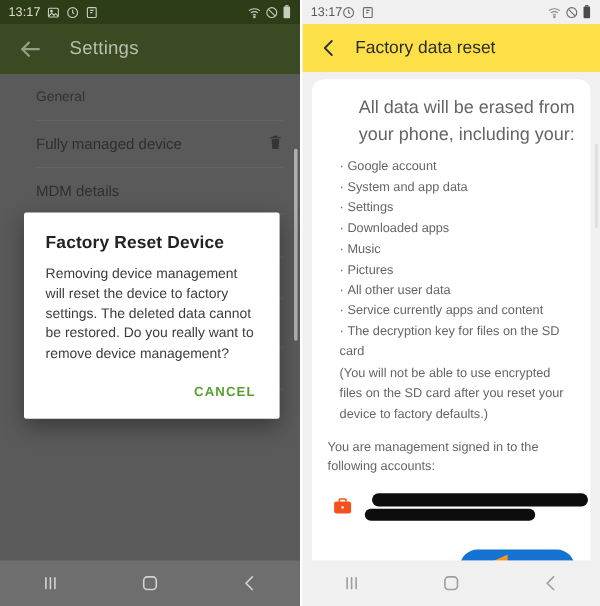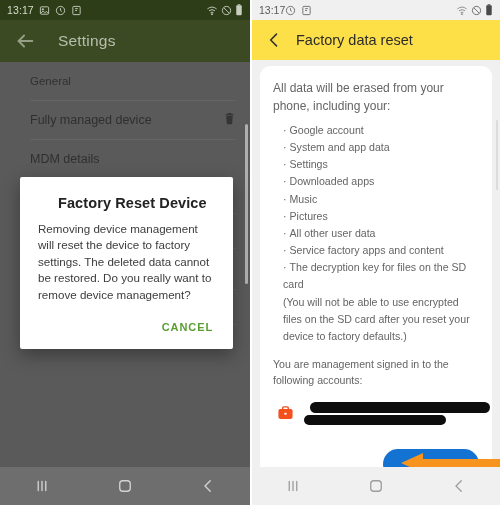--- a/index.html
+++ b/index.html
@@ -66,21 +66,21 @@
     position:absolute;
     left:20px; top:115px;
     width:213px;
     background:#ffffff;
     border-radius:2px;
     box-shadow:0 6px 18px rgba(0,0,0,.35);
     padding:18px 18px 8px 18px;
   }
   .dialog-title {
     font-size:14.5px; font-weight:bold; color:#222;
-    margin-bottom:10px; letter-spacing:.1px;margin-left:20px;
+    margin-bottom:10px; letter-spacing:.1px;
   }
   .dialog-body {
     font-size:11.6px; color:#3c3c3c;
     line-height:1.42;
   }
   .dialog-actions {
     margin-top:14px; display:flex; justify-content:flex-end;
     gap:3px; padding-bottom:4px;
   }
   .dialog-btn {
@@ -111,21 +111,21 @@
   .r-title {
     margin-left:12px; color:#2b2b2b; font-size:14.5px;
   }
   .r-card {
     margin:6px 8px 0 8px;
     background:#ffffff;
     border-radius:10px;
     padding:13px 13px 16px 13px;
   }
   .r-para {
-    font-size:12px; color:#656565; line-height:1.5;
+    font-size:15px; color:#656565; line-height:1.5;text-align:right;
   }
   .r-list { margin:7px 0 0 10px; }
   .r-li {
     font-size:10.6px; color:#656565; line-height:1.62;
   }
   .r-li .dot { margin-right:3px; }
   .r-note {
     font-size:10.6px; color:#656565; line-height:1.62;
     margin-top:0;
   }
@@ -340,21 +340,21 @@
       <div class="r-para">All data will be erased from your phone, including your:</div>
 
       <div class="r-list">
         <div class="r-li"><span class="dot">·</span><span>Google account</span></div>
         <div class="r-li"><span class="dot">·</span><span>System and app data</span></div>
         <div class="r-li"><span class="dot">·</span><span>Settings</span></div>
         <div class="r-li"><span class="dot">·</span><span>Downloaded apps</span></div>
         <div class="r-li"><span class="dot">·</span><span>Music</span></div>
         <div class="r-li"><span class="dot">·</span><span>Pictures</span></div>
         <div class="r-li"><span class="dot">·</span><span>All other user data</span></div>
-        <div class="r-li"><span class="dot">·</span><span>Service factory apps and content</span></div>
+        <div class="r-li"><span class="dot">·</span><span>Service currently apps and content</span></div>
         <div class="r-li"><span class="dot">·</span><span>The decryption key for files on the SD card</span></div>
         <div class="r-note">(You will not be able to use encrypted files on the SD card after you reset your device to factory defaults.)</div>
       </div>
 
       <div class="r-accounts-label">You are management signed in to the following accounts:</div>
 
       <div class="r-account-row">
         <span class="briefcase">
           <svg width="17" height="17" viewBox="0 0 24 24">
               <rect x="2" y="7" width="20" height="14" rx="2.5" fill="#f4511e"></rect>

